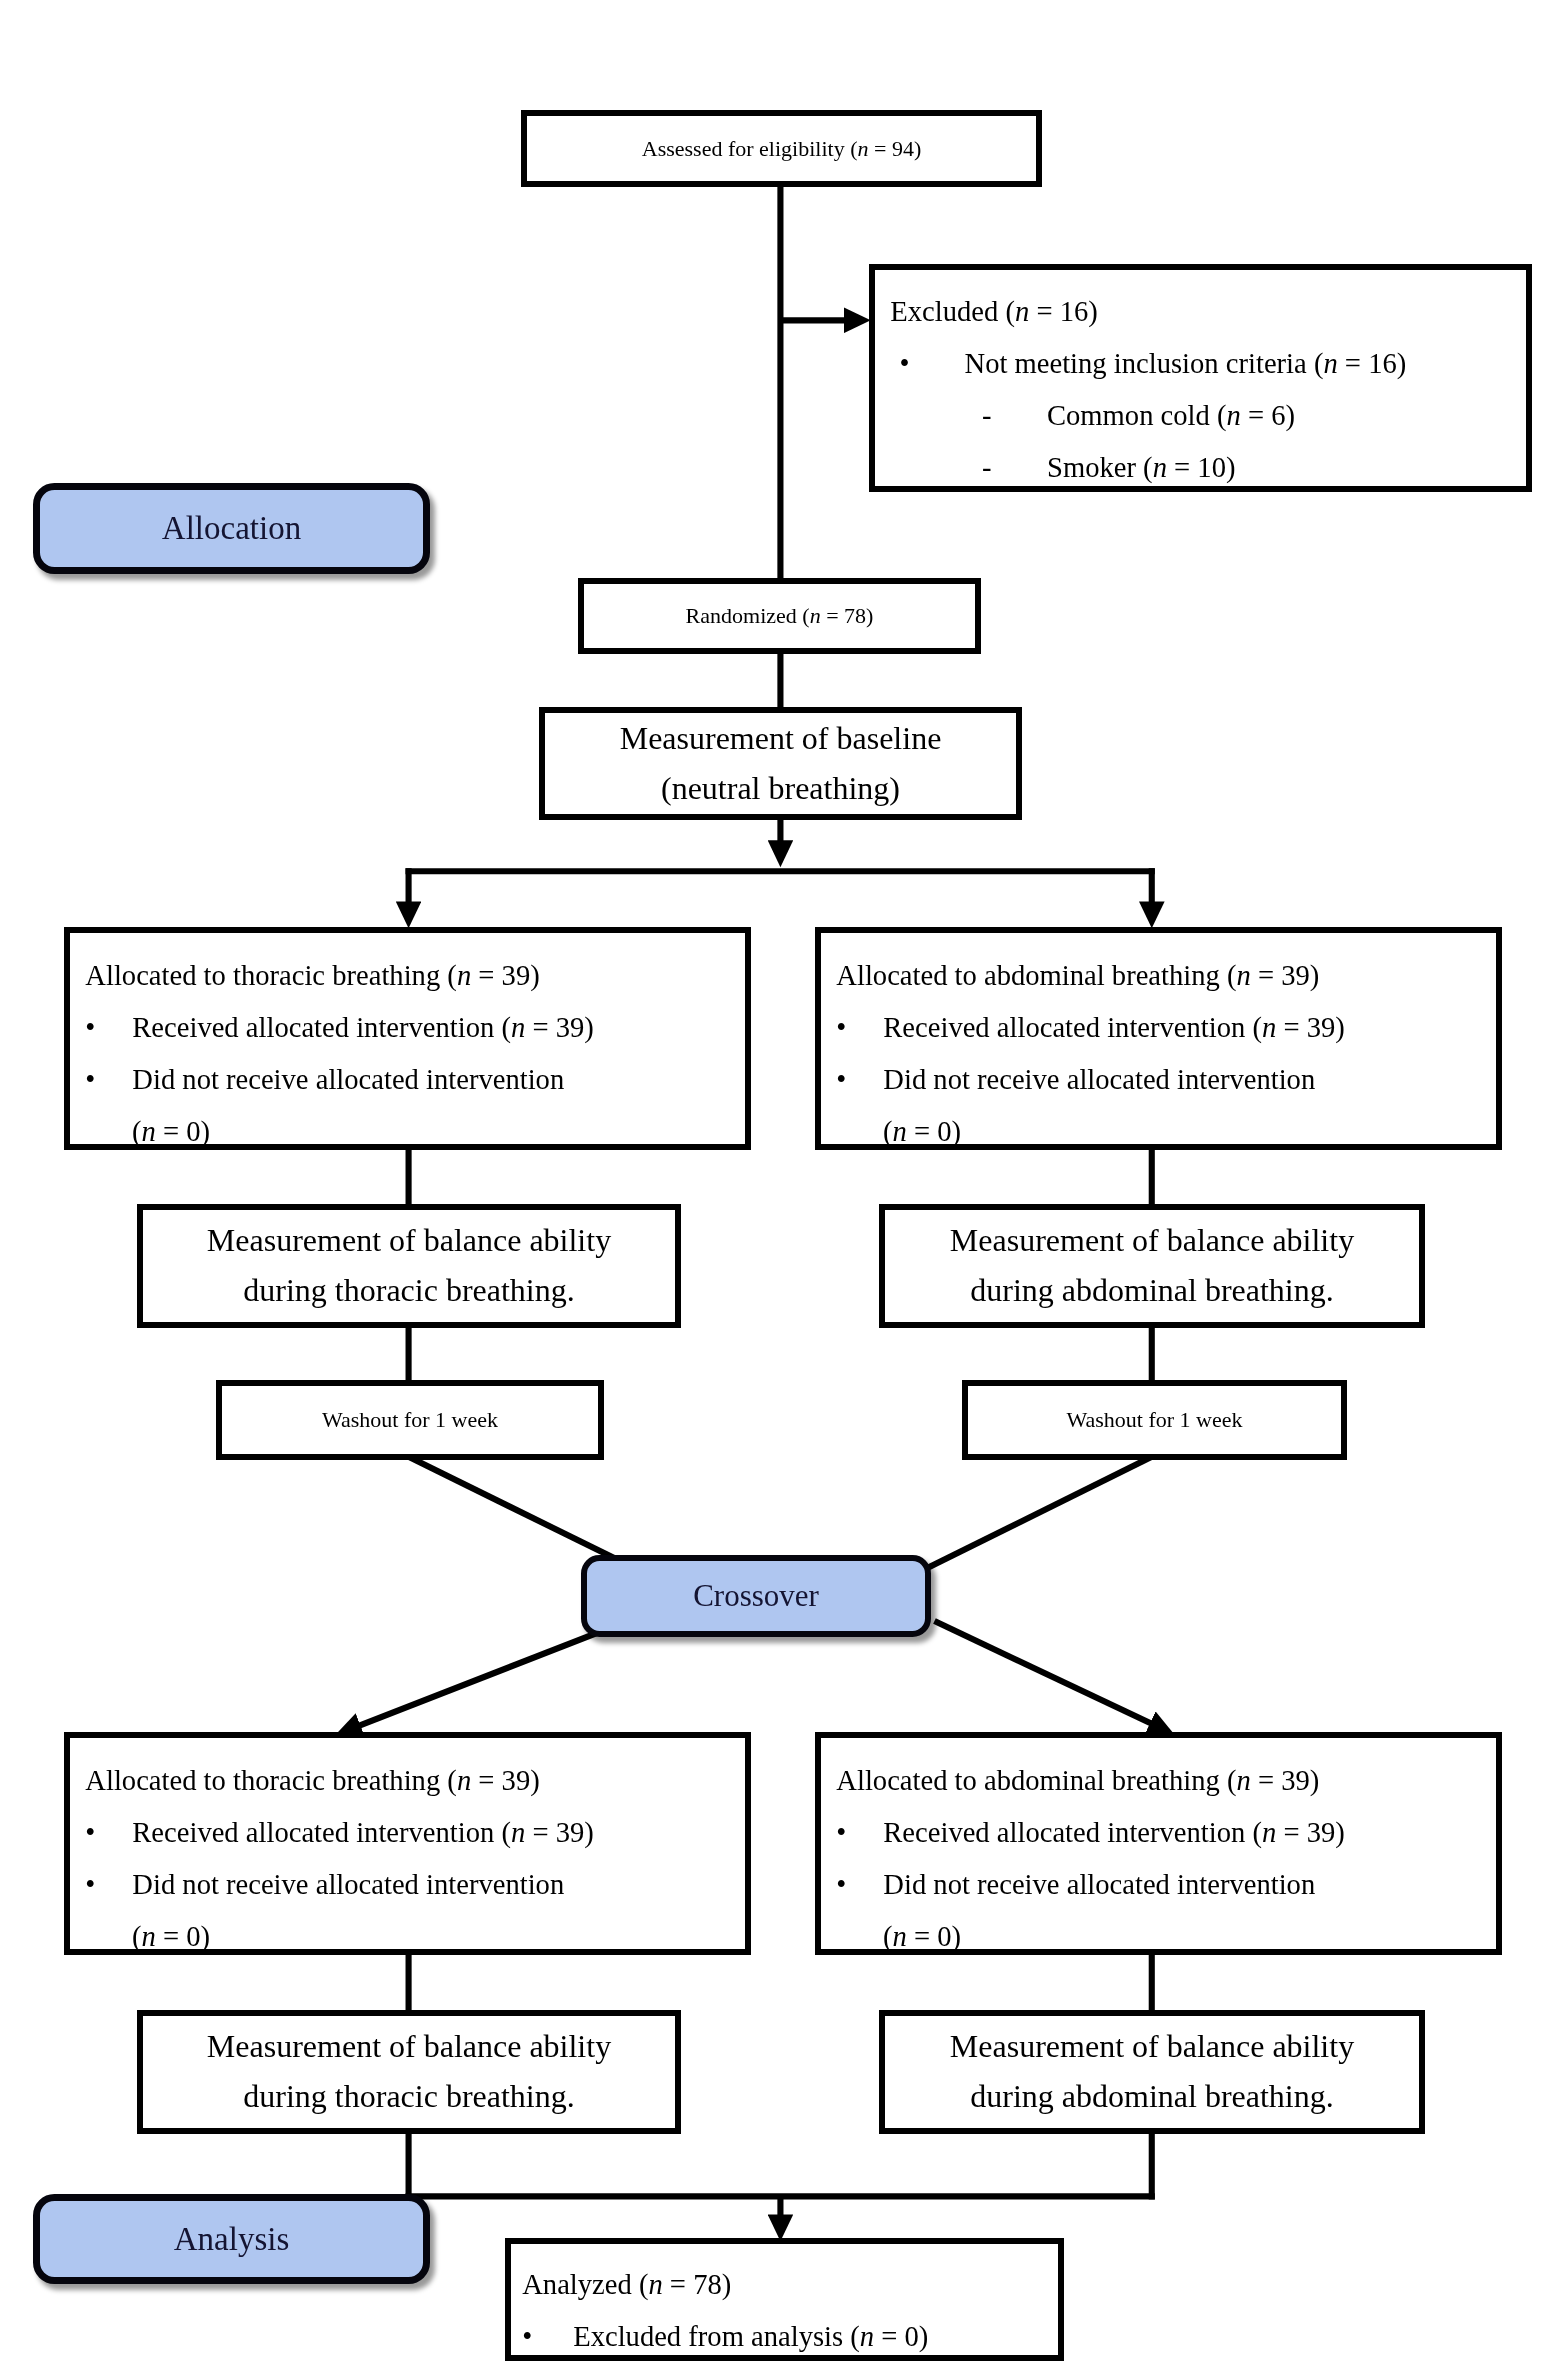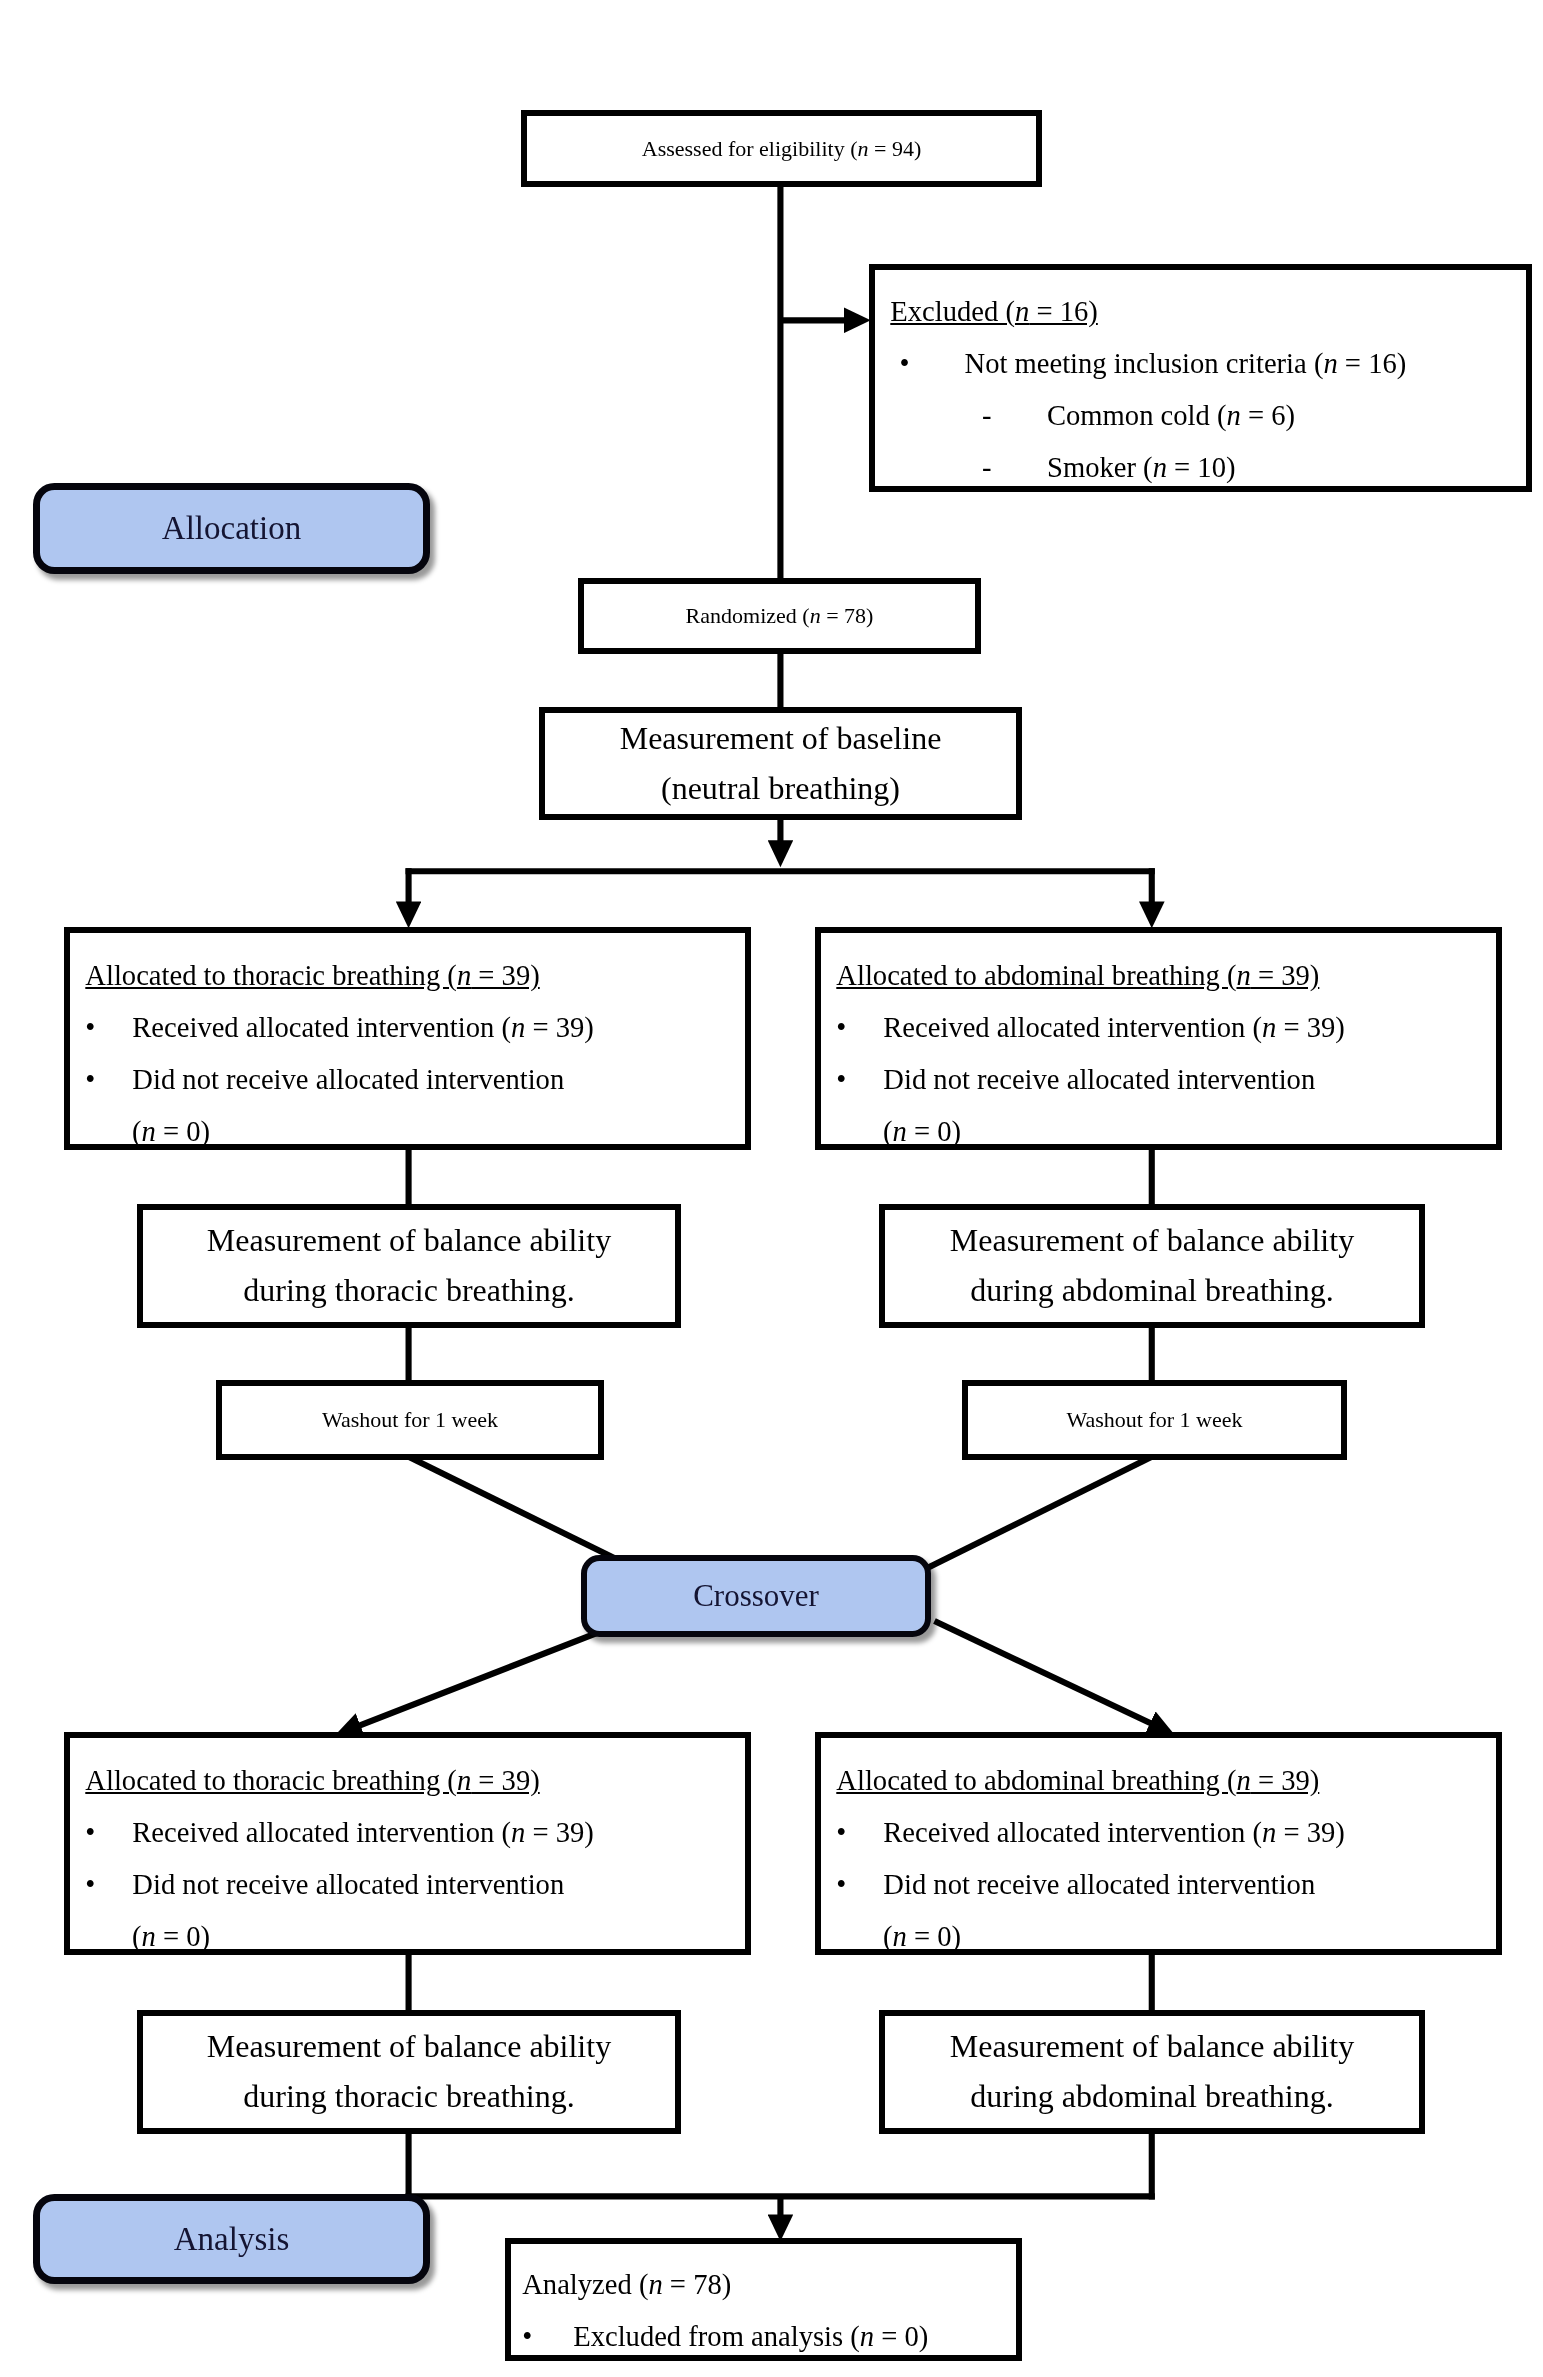--- a/index.html
+++ b/index.html
@@ -40,21 +40,21 @@
     display:flex;align-items:center;justify-content:center;
     font-size:22px;
     text-align:center;
   }
   .center-multi{
     display:flex;flex-direction:column;align-items:center;justify-content:center;
     font-size:32px;line-height:1.9;
     text-align:center;
   }
   .listbox{font-size:28.6px;line-height:1.82;}
-  .listbox .title{padding-left:15.3px;padding-right:14px;text-decoration:underline;}
+  .listbox .title{padding-left:15.3px;padding-right:14px;}
   .pad-top-alloc{padding-top:17.3px;}
   .item{display:flex;align-items:flex-start;}
   .item .mk{flex:none;text-align:left;}
   .item .tx{flex:1;}
   
   .alloc .item{padding-left:15.3px;}
   .alloc .item .mk{width:47px;}
   .alloc .cont{padding-left:62px;}
   
   .excl{padding-top:16.3px;}
@@ -218,21 +218,21 @@
   <div class="node rect center-multi" style="left:137px;top:2010px;width:544px;height:124px;line-height:1.55;">
     <span>Measurement of balance ability</span>
     <span>during thoracic breathing.</span>
   </div>
 
   <div class="node rect center-multi" style="left:879px;top:2010px;width:546px;height:124px;line-height:1.55;">
     <span>Measurement of balance ability</span>
     <span>during abdominal breathing.</span>
   </div>
 
-  <div class="node rect anal" style="left:505px;top:2238px;width:517px;height:123px;">
+  <div class="node rect anal" style="left:505px;top:2238px;width:559px;height:123px;">
     <div class="title">Analyzed (<i>n</i> = 78)</div>
     <div class="item">
       <span class="mk">•</span>
       <span class="tx">Excluded from analysis (<i>n</i> = 0)</span>
     </div>
   </div>
 
 </div>
 
 

